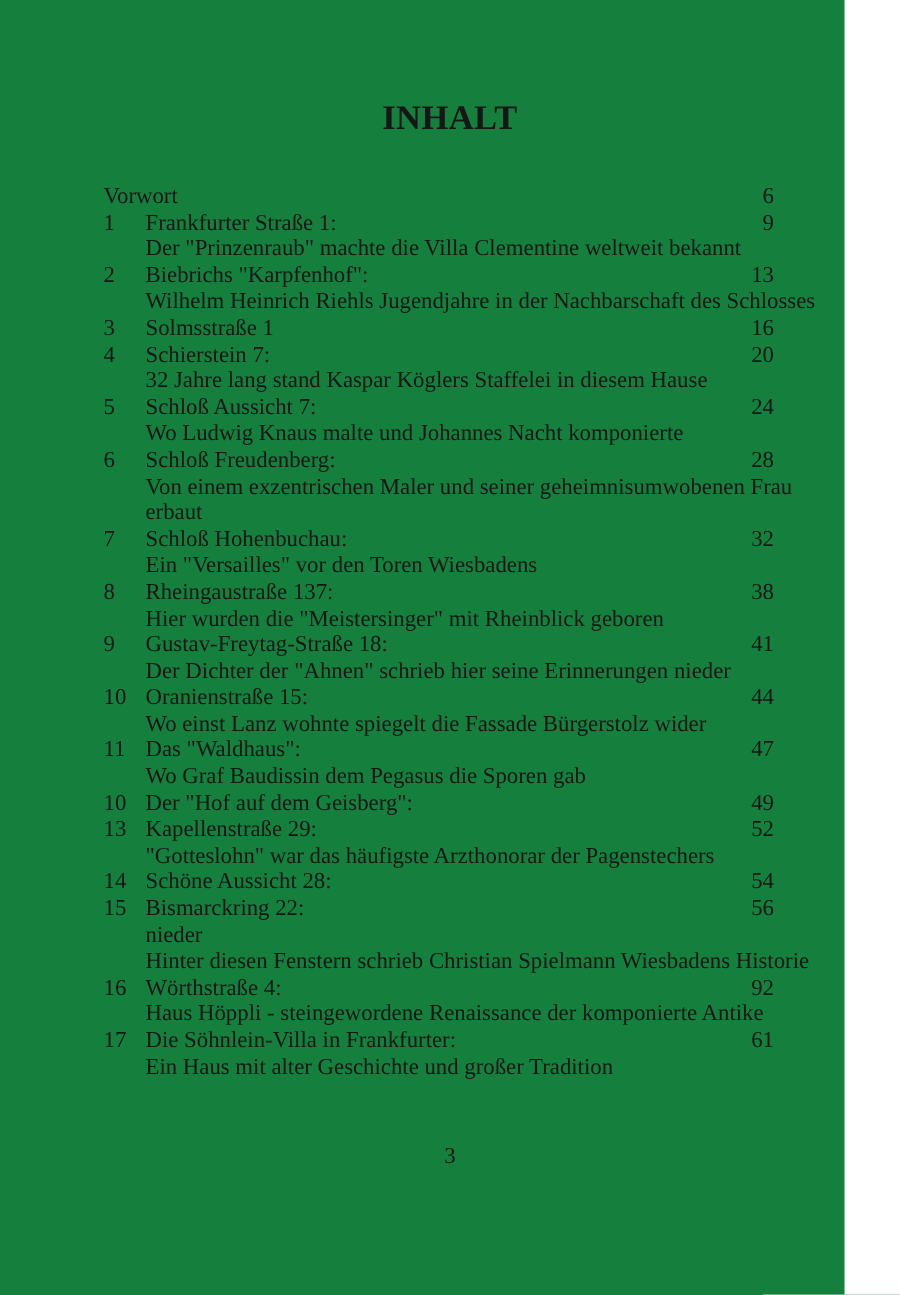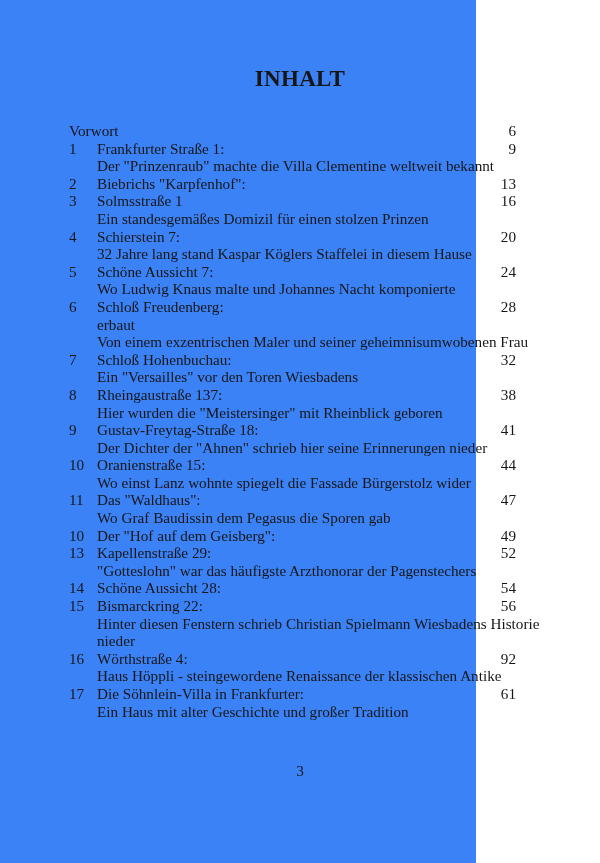--- a/index.html
+++ b/index.html
@@ -1,21 +1,21 @@
 <!DOCTYPE html>
 <html><head>
   <meta charset="utf-8">
   <style>
     html, body { margin: 0; padding: 0; background: #ffffff; }
     body {
       width: 600px; height: 863px; position: relative; overflow: hidden;
       font-family: "Liberation Serif", "DejaVu Serif", serif;
       color: #161616;
     }
-    .page { position: absolute; left: 0; top: 0; width: 476px; height: 863px; background: #3b82f6; }
+    .page { position: absolute; left: 0; top: 0; width: 563px; height: 863px; background: #15803d; }
     .title {
       position: absolute; left: 0; width: 600px; top: 66px;
       text-align: center; font-weight: bold; font-size: 23px; letter-spacing: 0.3px;
     }
     .toc { position: absolute; left: 69px; top: 122px; width: 456px; font-size: 15.2px; line-height: 17.6px; }
     .row { display: flex; position: relative; height: 17.6px; white-space: nowrap; }
     .num { width: 28px; flex: 0 0 28px; }
     .text { flex: 1 1 auto; }
     .page-no { position: absolute; right: 9px; top: 0; text-align: right; }
     .sub { padding-left: 28px; white-space: nowrap; height: 17.6px; }
@@ -43,53 +43,53 @@
             <span class="page-no">9</span>
           </div>
           <div class="sub">Der "Prinzenraub" machte die Villa Clementine weltweit bekannt</div>
         </div>
         <div>
           <div class="row">
             <span class="num">2</span>
             <span class="text">Biebrichs "Karpfenhof":</span>
             <span class="page-no">13</span>
           </div>
+          <div class="sub">Wilhelm Heinrich Riehls Jugendjahre in der Nachbarschaft des Schlosses</div>
         </div>
         <div>
           <div class="row">
             <span class="num">3</span>
             <span class="text">Solmsstraße 1</span>
             <span class="page-no">16</span>
           </div>
-          <div class="sub">Ein standesgemäßes Domizil für einen stolzen Prinzen</div>
         </div>
         <div>
           <div class="row">
             <span class="num">4</span>
             <span class="text">Schierstein 7:</span>
             <span class="page-no">20</span>
           </div>
           <div class="sub">32 Jahre lang stand Kaspar Köglers Staffelei in diesem Hause</div>
         </div>
         <div>
           <div class="row">
             <span class="num">5</span>
-            <span class="text">Schöne Aussicht 7:</span>
+            <span class="text">Schloß Aussicht 7:</span>
             <span class="page-no">24</span>
           </div>
           <div class="sub">Wo Ludwig Knaus malte und Johannes Nacht komponierte</div>
         </div>
         <div>
           <div class="row">
             <span class="num">6</span>
             <span class="text">Schloß Freudenberg:</span>
             <span class="page-no">28</span>
           </div>
+          <div class="sub">Von einem exzentrischen Maler und seiner geheimnisumwobenen Frau</div>
           <div class="sub">erbaut</div>
-          <div class="sub">Von einem exzentrischen Maler und seiner geheimnisumwobenen Frau</div>
         </div>
         <div>
           <div class="row">
             <span class="num">7</span>
             <span class="text">Schloß Hohenbuchau:</span>
             <span class="page-no">32</span>
           </div>
           <div class="sub">Ein "Versailles" vor den Toren Wiesbadens</div>
         </div>
         <div>
@@ -145,30 +145,30 @@
             <span class="text">Schöne Aussicht 28:</span>
             <span class="page-no">54</span>
           </div>
         </div>
         <div>
           <div class="row">
             <span class="num">15</span>
             <span class="text">Bismarckring 22:</span>
             <span class="page-no">56</span>
           </div>
+          <div class="sub">nieder</div>
           <div class="sub">Hinter diesen Fenstern schrieb Christian Spielmann Wiesbadens Historie</div>
-          <div class="sub">nieder</div>
         </div>
         <div>
           <div class="row">
             <span class="num">16</span>
             <span class="text">Wörthstraße 4:</span>
             <span class="page-no">92</span>
           </div>
-          <div class="sub">Haus Höppli - steingewordene Renaissance der klassischen Antike</div>
+          <div class="sub">Haus Höppli - steingewordene Renaissance der komponierte Antike</div>
         </div>
         <div>
           <div class="row">
             <span class="num">17</span>
             <span class="text">Die Söhnlein-Villa in Frankfurter:</span>
             <span class="page-no">61</span>
           </div>
           <div class="sub">Ein Haus mit alter Geschichte und großer Tradition</div>
         </div>
       </div>

